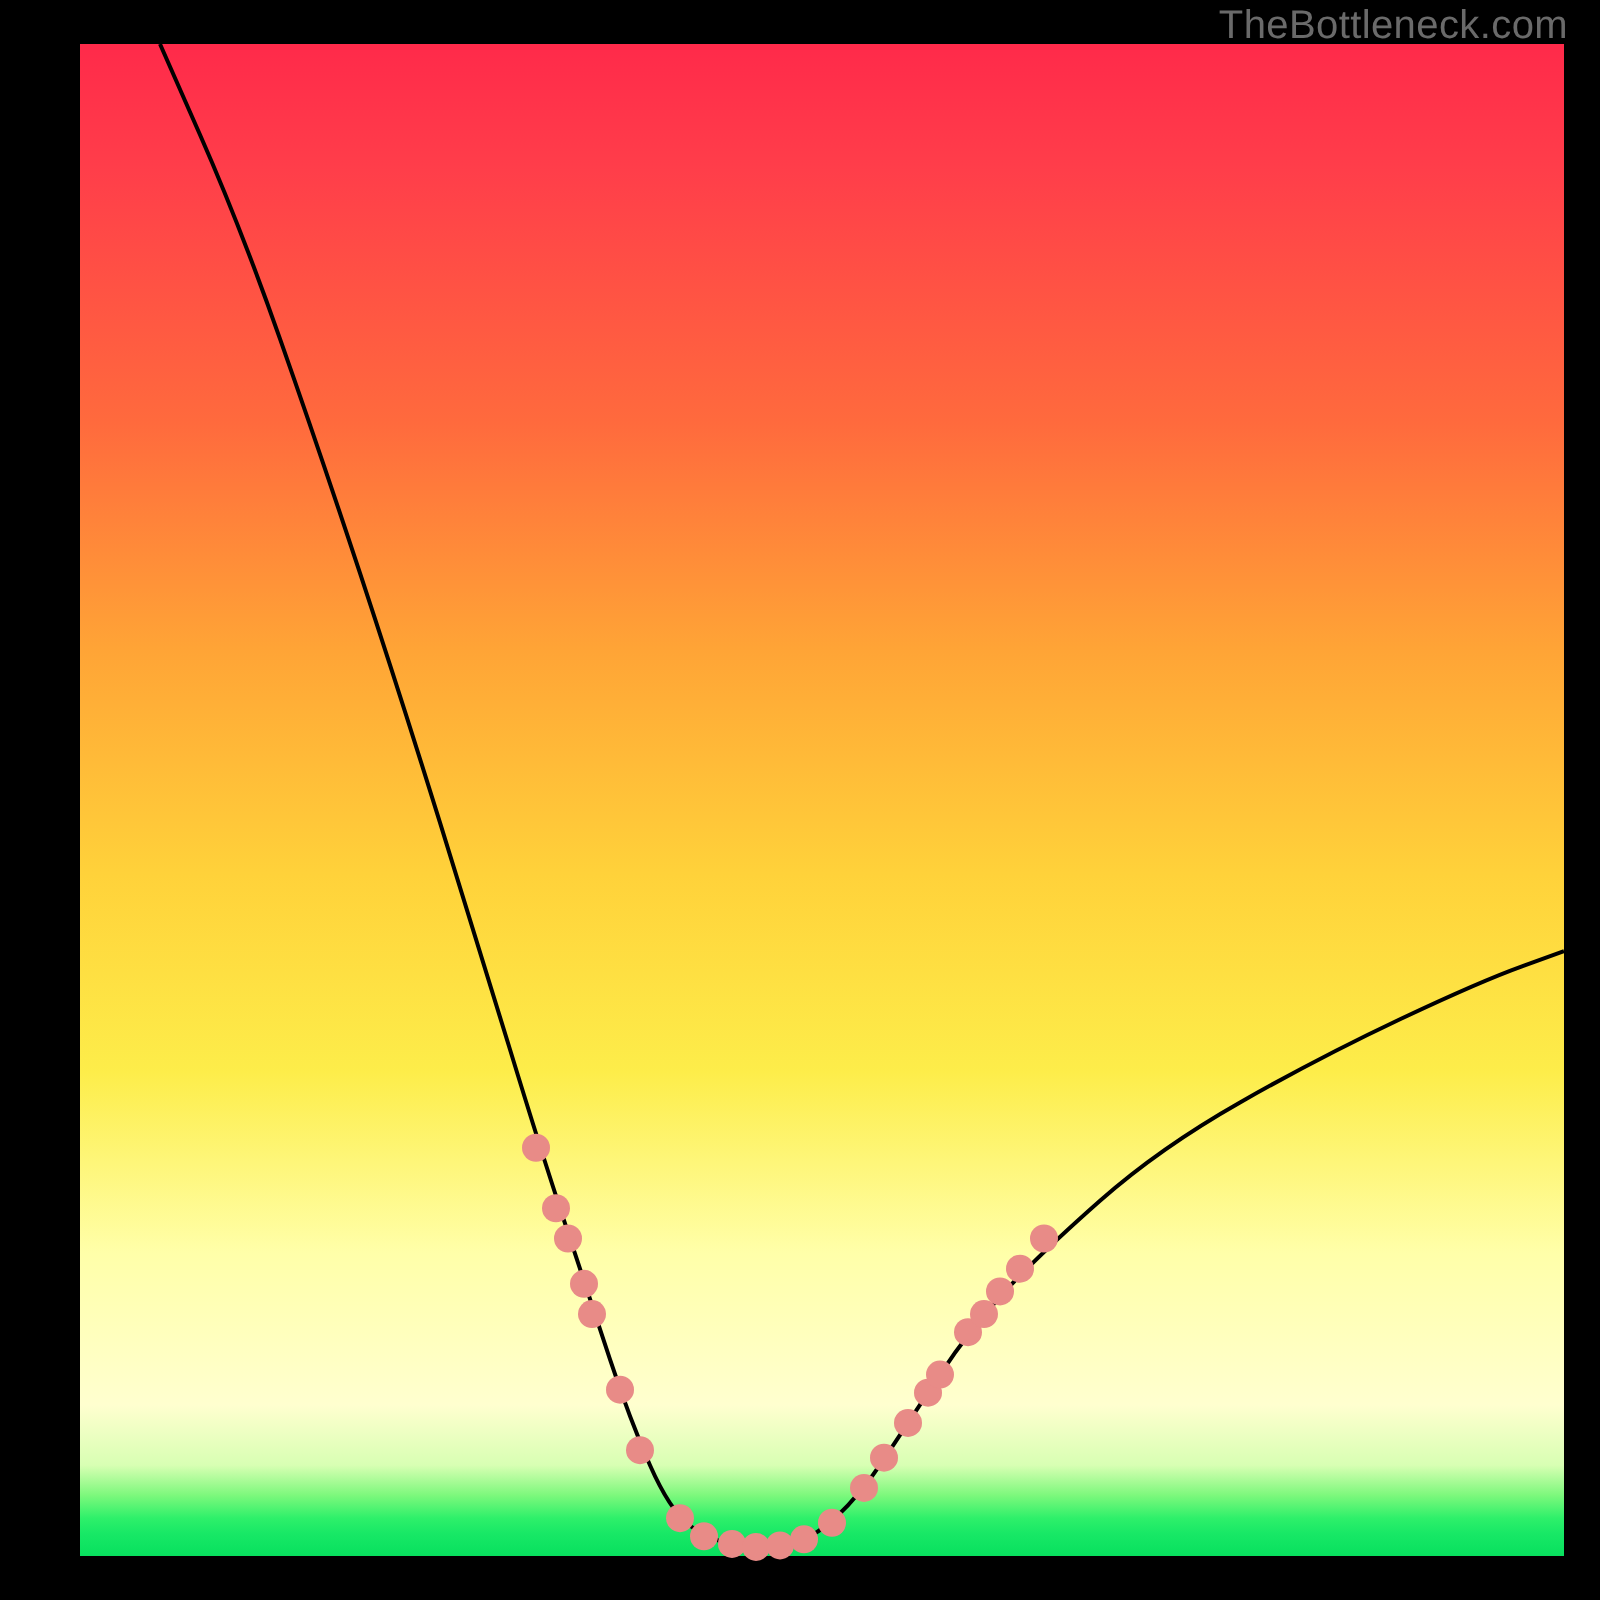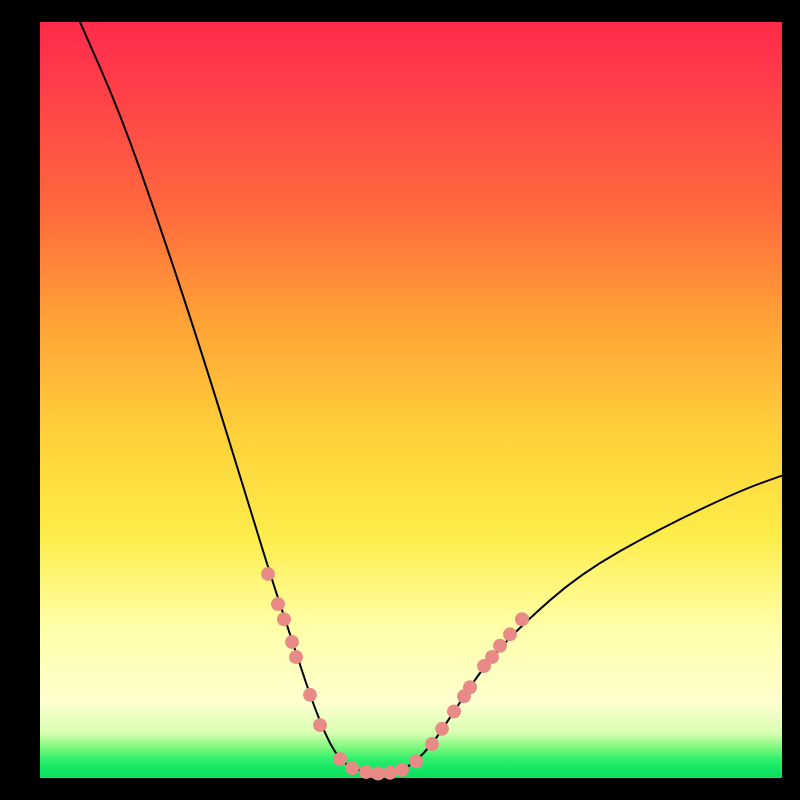--- a/index.html
+++ b/index.html
@@ -68,20 +68,21 @@
     fill: #e88b87;
     stroke: none;
   }
 </style>
 </head>
 <body>
 
 <div class="frame">
   <div class="plot"></div>
 
+  <div class="watermark">TheBottleneck.com</div>
 
   <svg class="curve" viewBox="0 0 742 756" preserveAspectRatio="none">
     <path d="M 40 0 Q 40 0 60 45.360000000000014 Q 80 90.72000000000003 100 147.42000000000002 Q 120 204.12 140 264.6 Q 160 325.08000000000004 180 389.34000000000003 Q 200 453.59999999999997 215 502.74 Q 230 551.88 242.5 589.6800000000001 Q 255 627.48 265 657.72 Q 275 687.96 285 710.6400000000001 Q 295 733.32 305 740.8800000000001 Q 315 748.44 327.5 750.33 Q 340 752.22 352.5 750.33 Q 365 748.44 377.5 737.1 Q 390 725.76 402.5 706.86 Q 415 687.96 430 665.28 Q 445 642.6 462.5 623.7 Q 480 604.8 510 578.3399999999999 Q 540 551.88 580 529.2 Q 620 506.52 660 487.62 Q 700 468.71999999999997 721 461.15999999999997 T 742 453.59999999999997"></path>
     <g>
         <circle cx="228" cy="551.88" r="7" class="dot"></circle>
         <circle cx="238" cy="582.12" r="7" class="dot"></circle>
         <circle cx="244" cy="597.24" r="7" class="dot"></circle>
         <circle cx="252" cy="619.9200000000001" r="7" class="dot"></circle>
         <circle cx="256" cy="635.04" r="7" class="dot"></circle>
         <circle cx="270" cy="672.84" r="7" class="dot"></circle>

